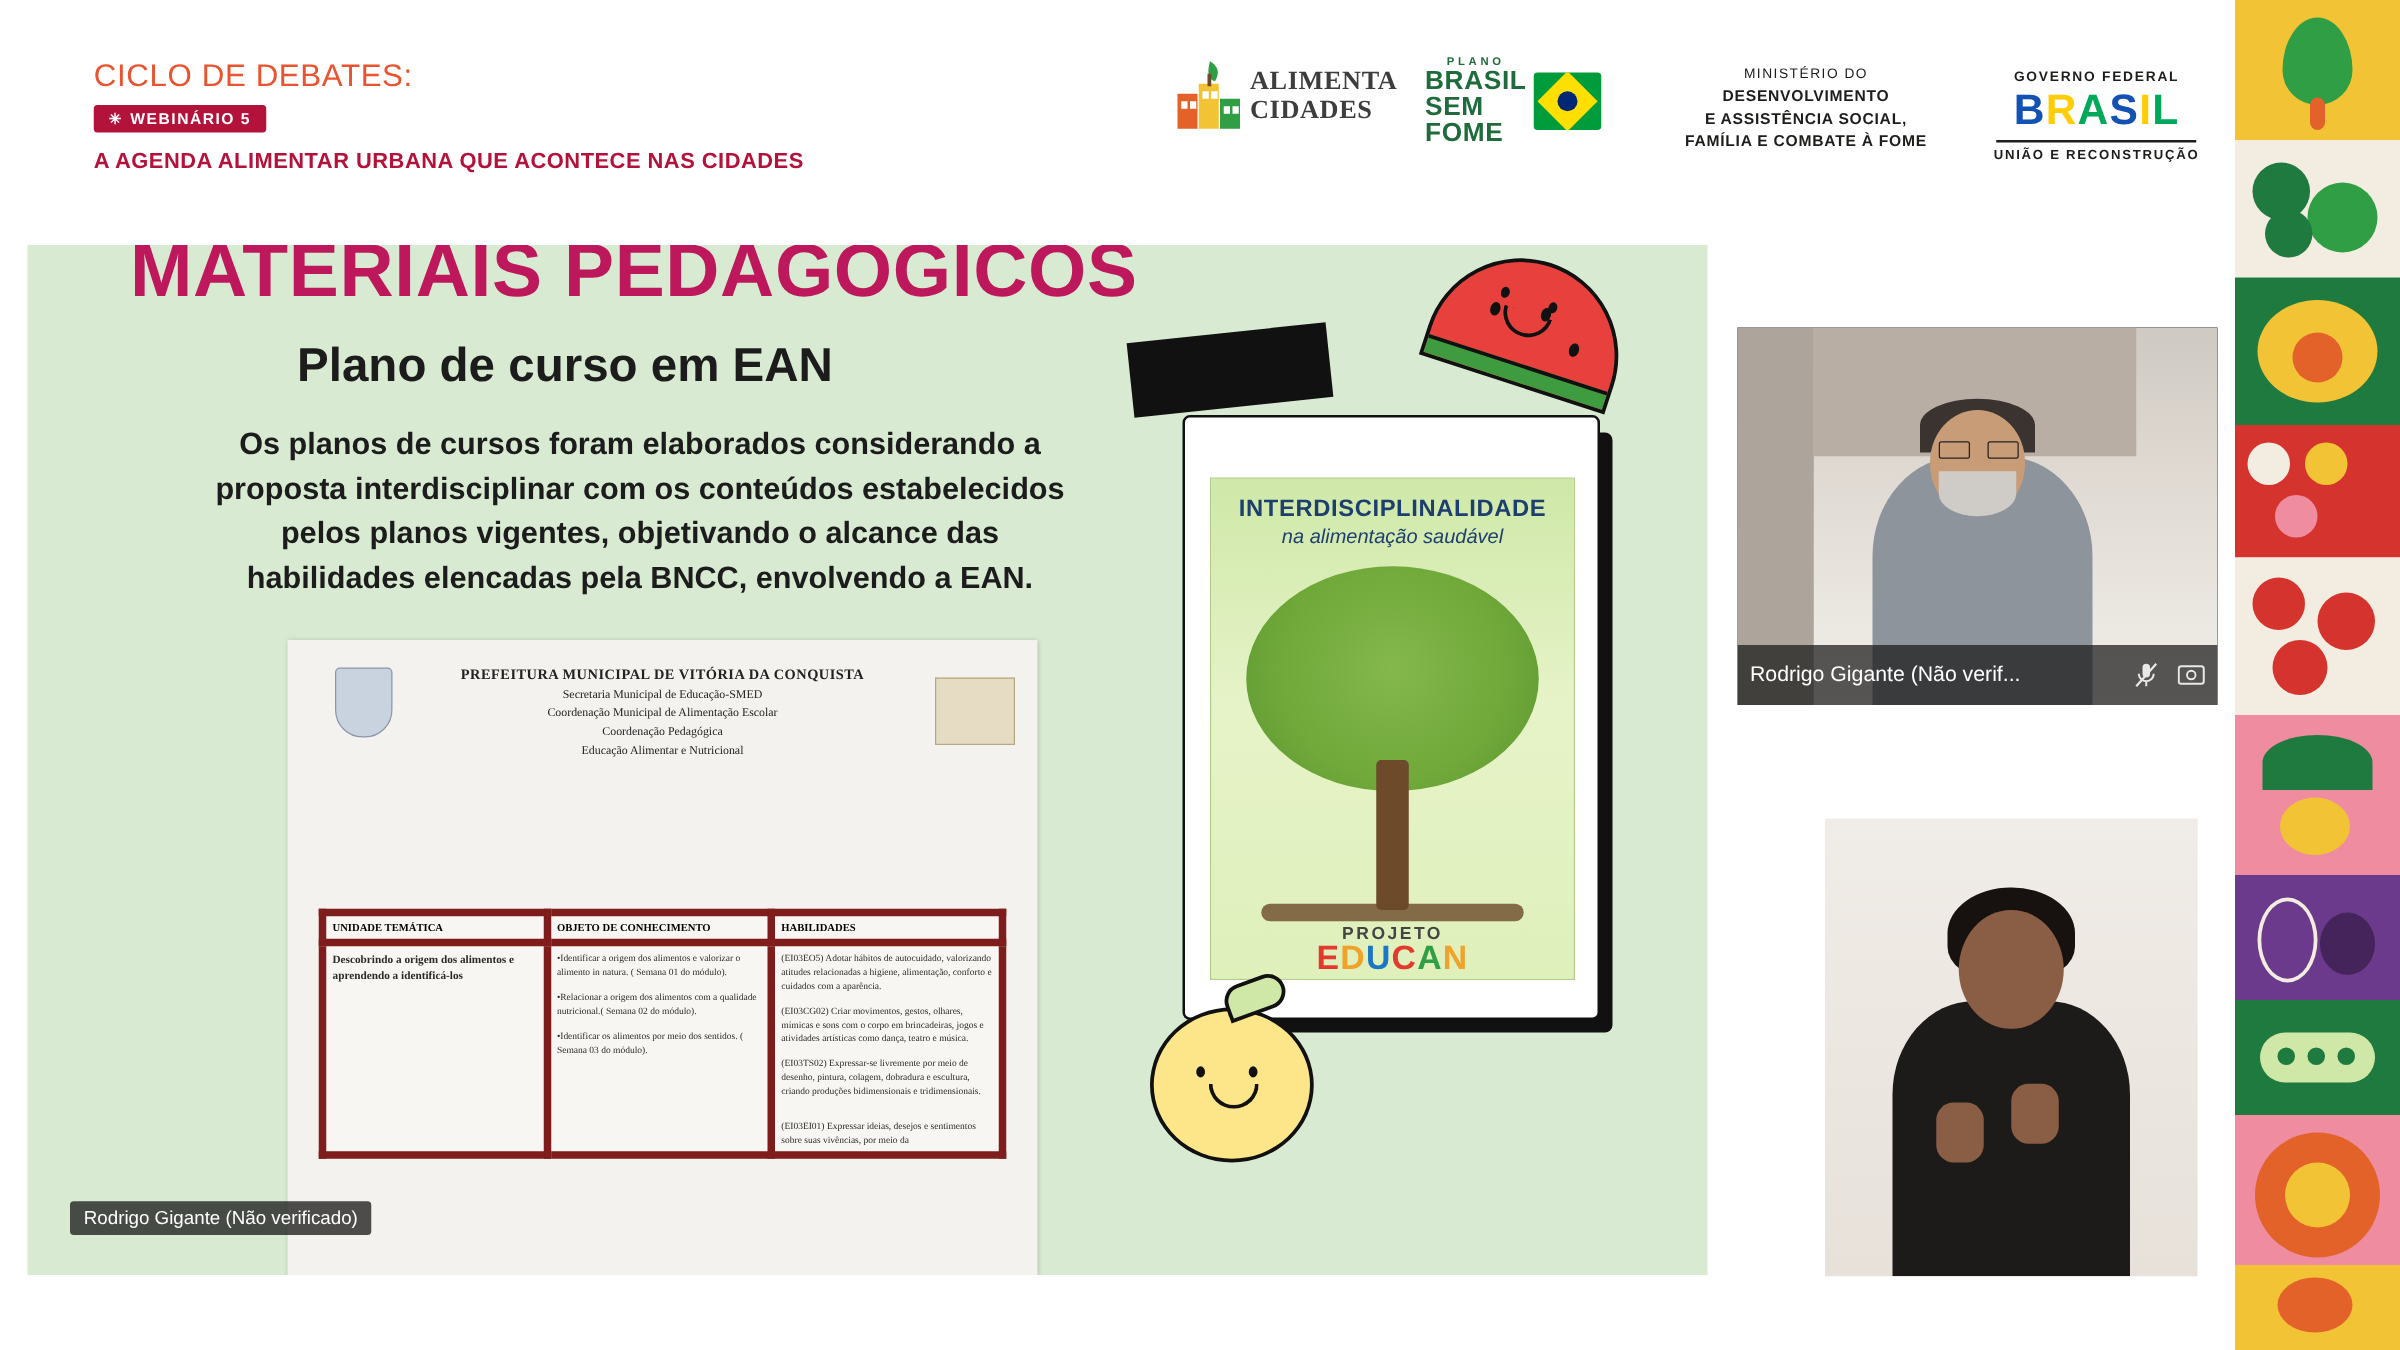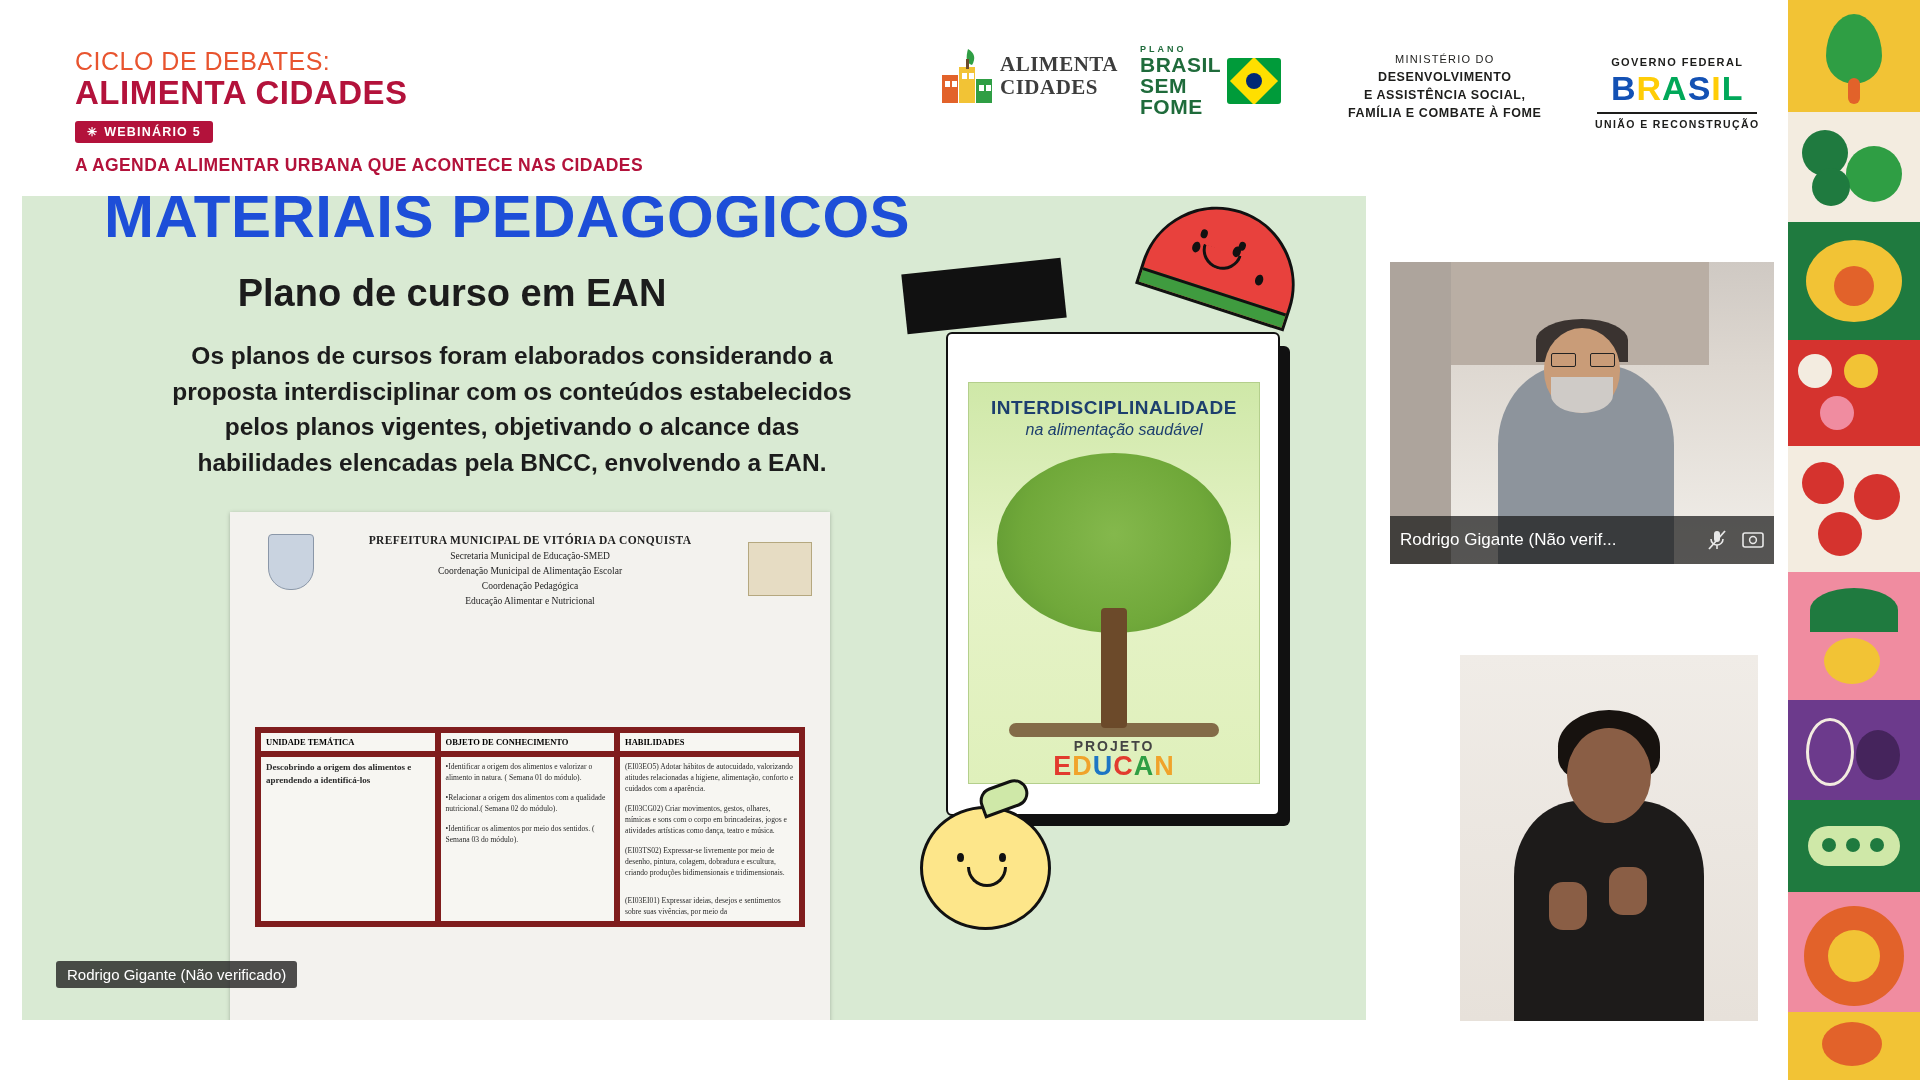--- a/index.html
+++ b/index.html
@@ -17,21 +17,21 @@
   .brand .l4{font-size:17.5px;font-weight:bold;color:#b3123b;letter-spacing:.4px;margin-top:12px;}
 
   
   .ac-logo{position:absolute;left:938px;top:45px;display:flex;align-items:center;font-family:Liberation Serif, serif;}
   .ac-mark{width:62px;height:62px;position:relative;}
   .ac-text{font-size:21px;font-weight:bold;color:#3d3d3d;line-height:1.1;letter-spacing:.5px;}
 
   
   .bsf{position:absolute;left:1140px;top:45px;display:flex;align-items:center;gap:6px;}
   .bsf-txt{color:#1f6b3b;font-weight:bold;line-height:1.0;text-align:left;}
-  .bsf-txt .p{font-size:9px;letter-spacing:3px;color:#1f6b3b;}
+  .bsf-txt .p{font-size:9px;letter-spacing:3px;color:#1f6b3b;text-align:center;}
   .bsf-txt .b{font-size:21px;letter-spacing:.5px;}
   .bsf-flag{width:54px;height:46px;background:#009b3a;border-radius:3px;position:relative;overflow:hidden;}
   .bsf-flag .dia{position:absolute;left:50%;top:50%;width:34px;height:34px;background:#ffdf00;transform:translate(-50%,-50%) rotate(45deg);}
   .bsf-flag .globe{position:absolute;left:50%;top:50%;width:16px;height:16px;background:#002776;border-radius:50%;transform:translate(-50%,-50%);}
 
   
   .minis{position:absolute;left:1348px;top:52px;text-align:center;color:#1d1d1b;font-weight:bold;line-height:1.45;}
   .minis .m1{font-size:11px;letter-spacing:1.2px;font-weight:normal;}
   .minis .m2{font-size:12.5px;letter-spacing:.6px;}
 
@@ -39,21 +39,21 @@
   .gov{position:absolute;left:1595px;top:56px;text-align:center;}
   .gov .g1{font-size:11px;font-weight:bold;letter-spacing:1.4px;color:#1d1d1b;}
   .gov .g2{font-size:34px;font-weight:bold;letter-spacing:1px;color:#1351b4;margin-top:1px;}
   .gov .g2 span.y{color:#ffcd07;}
   .gov .g2 span.g{color:#00a859;}
   .gov .g3{font-size:10.5px;font-weight:bold;letter-spacing:1.4px;color:#1d1d1b;margin-top:4px;}
   .gov-line{width:160px;height:2px;background:#1d1d1b;margin:4px auto 3px;}
 
   
   .slide{position:absolute;left:22px;top:196px;width:1344px;height:824px;background:#d9ead3;overflow:hidden;}
-  .slide-title{position:absolute;left:82px;top:-14px;font-size:60px;font-weight:bold;color:#1d4ed8;letter-spacing:.5px;}
+  .slide-title{position:absolute;left:82px;top:-14px;font-size:60px;font-weight:bold;color:#be185d;letter-spacing:.5px;}
   .slide-sub{position:absolute;left:0;top:76px;width:860px;text-align:center;font-size:38px;font-weight:bold;color:#1c1c1c;}
   .slide-body{position:absolute;left:140px;top:142px;width:700px;text-align:center;font-size:24.5px;font-weight:bold;color:#1c1c1c;line-height:1.45;}
 
   
   .sheet{position:absolute;left:208px;top:316px;width:600px;height:662px;background:#f3f2ee;box-shadow:0 1px 4px rgba(0,0,0,.25);}
   .sheet .crest{position:absolute;left:38px;top:22px;width:44px;height:54px;background:#c9d3e0;border:1px solid #8a97a8;border-radius:4px 4px 22px 22px;}
   .sheet .crest2{position:absolute;left:518px;top:30px;width:62px;height:52px;background:#e6dcc3;border:1px solid #b5a87f;}
   .sheet .hdr{position:absolute;left:0;top:22px;width:600px;text-align:center;color:#222;font-family:"Liberation Serif",serif;}
   .sheet .hdr .h1{font-size:11.5px;font-weight:bold;letter-spacing:.4px;}
   .sheet .hdr .h2{font-size:9.5px;margin-top:5px;}
@@ -125,21 +125,20 @@
   .circ{position:absolute;border-radius:50%;}
   .leafsh{position:absolute;border-radius:0 50% 0 50%;}
 </style>
 </head>
 <body>
 
 <div class="header">
 
   <div class="brand">
     <div class="l1">CICLO DE DEBATES:</div>
-    <div class="l2">ALIMENTA CIDADES</div>
     <div class="webbadge">
       <span class="star">✳</span>
       <span>WEBINÁRIO 5</span>
     </div>
     <div class="l4">A AGENDA ALIMENTAR URBANA QUE ACONTECE NAS CIDADES</div>
   </div>
 
   <div class="ac-logo">
     <div class="ac-mark">
       <svg width="62" height="62" viewBox="0 0 62 62" aria-hidden="true">

